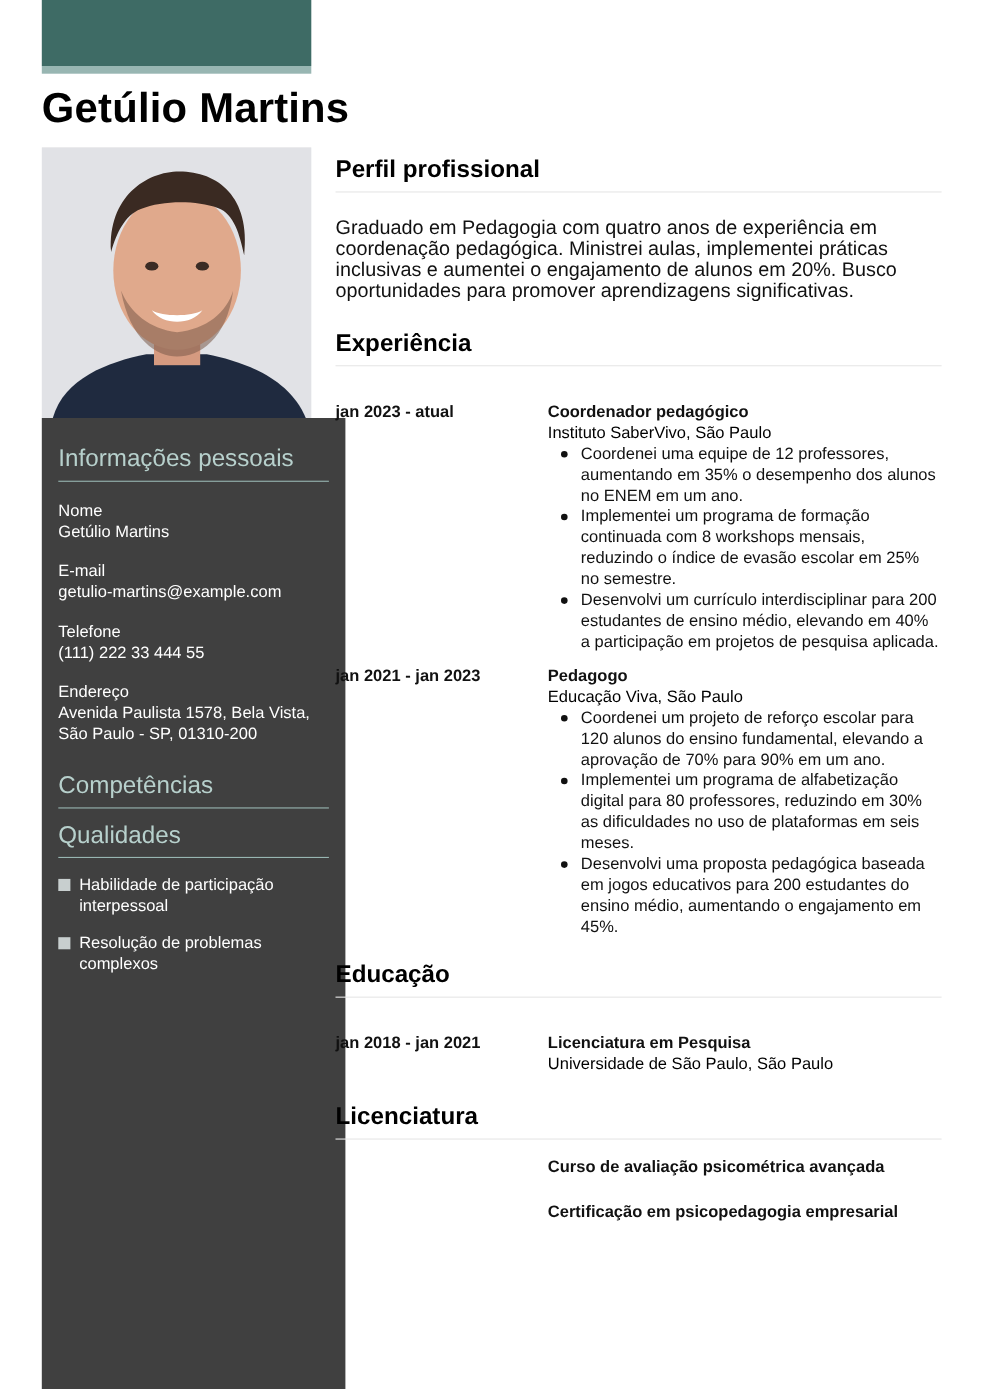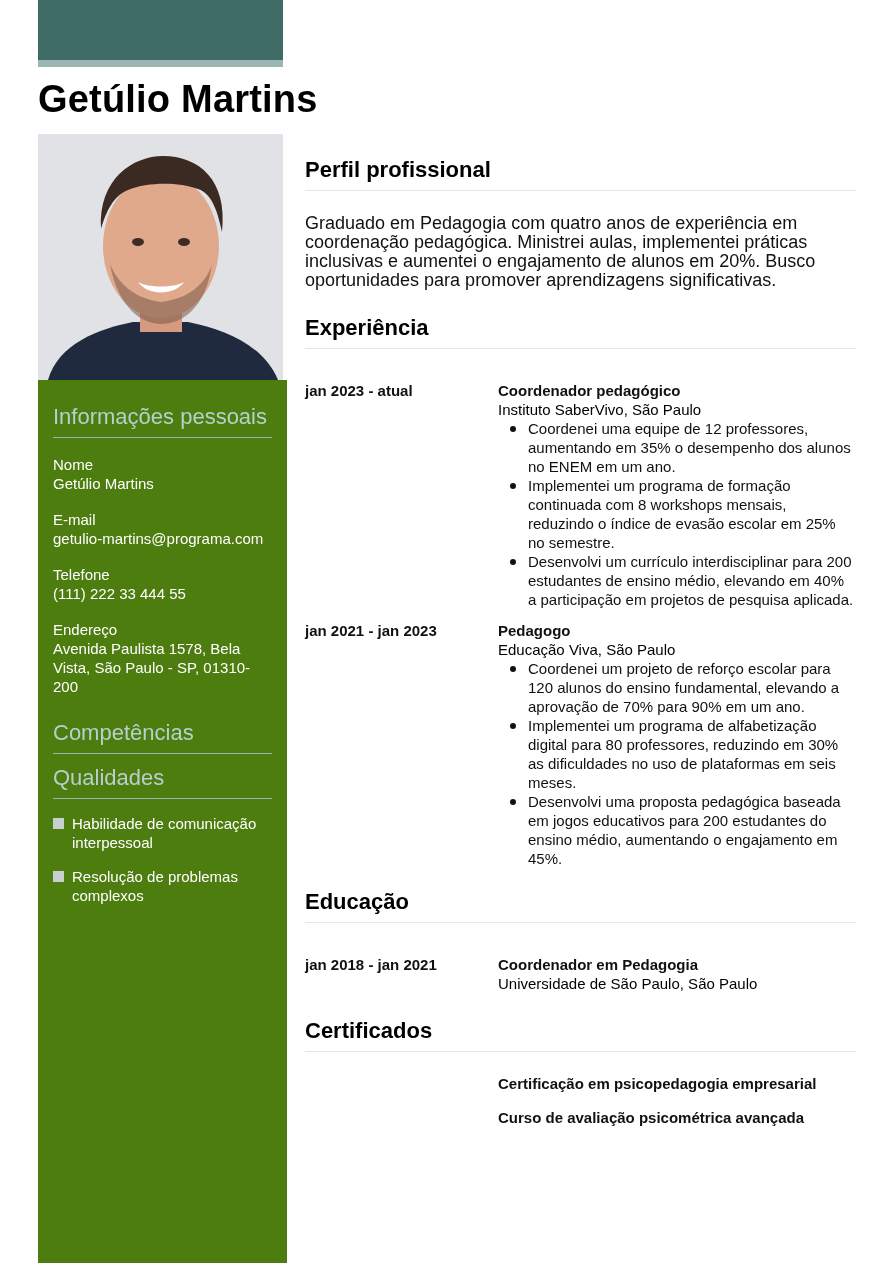--- a/index.html
+++ b/index.html
@@ -7,33 +7,33 @@
   body { position: relative; font-family: "Liberation Sans", sans-serif; color: #111; }
 
   .top-bar { position: absolute; left: 38px; top: 0; width: 245px; height: 60px; background: #3e6b65; }
   .top-accent { position: absolute; left: 38px; top: 60px; width: 245px; height: 7px; background: #98b6b2; }
 
   .name { position: absolute; left: 38px; top: 78px; font-size: 38px; font-weight: bold; color: #000; letter-spacing: 0.2px; }
 
   .photo { position: absolute; left: 38px; top: 134px; width: 245px; height: 246px; background: #dfe0e5; overflow: hidden; }
   .photo svg { width: 100%; height: 100%; display: block; }
 
-  .sidebar { position: absolute; left: 38px; top: 380px; width: 249px; height: 883px; background: #4d7c0f; color: #fff; padding: 0 15px; }
+  .sidebar { position: absolute; left: 38px; top: 380px; width: 276px; height: 883px; background: #404040; color: #fff; padding: 0 15px; }
   .side-h { font-size: 22px; color: #b7d0cc; font-weight: normal; line-height: 29px; padding-bottom: 6px; border-bottom: 1px solid #98b6b2; }
   .side-h.first { margin-top: 22px; }
   .side-h.next { margin-top: 22px; }
   .field { margin-top: 17px; font-size: 15px; line-height: 19px; }
   .field .lbl { font-weight: normal; }
   .skills { margin-top: 17px; }
   .skill { font-size: 15px; line-height: 19px; margin-bottom: 15px; }
   .qual { display: flex; font-size: 15px; line-height: 19px; margin-top: 15px; }
   .qual:first-of-type { margin-top: 15px; }
   .qual .sq { width: 11px; height: 11px; background: #c8cfcf; margin-top: 4px; margin-right: 8px; flex: none; }
 
-  .main { position: absolute; left: 305px; top: 154px; width: 551px; }
+  .main { position: absolute; left: 305px; top: 138px; width: 551px; }
   .sec-h { font-size: 22px; font-weight: bold; color: #000; line-height: 32px; padding-bottom: 4px; border-bottom: 1px solid #e6e6e6; }
   .profile { font-size: 18px; line-height: 19px; margin-top: 23px; color: #111; }
   .exp-block { display: flex; margin-top: 32px; }
   .exp-date { width: 193px; flex: none; font-size: 15px; font-weight: bold; line-height: 19px; }
   .exp-body { flex: 1; }
   .exp-title { font-size: 15px; font-weight: bold; line-height: 19px; }
   .exp-org { font-size: 15px; color: #000000; line-height: 19px; }
   .exp-list { list-style: none; margin-left: 10px; }
   .exp-list li { position: relative; padding-left: 20px; font-size: 15px; line-height: 19px; }
   .exp-list li .dot { position: absolute; left: 2px; top: 7px; width: 6px; height: 6px; border-radius: 50%; background: #111; }
@@ -63,38 +63,38 @@
 
 <aside class="sidebar">
   <h2 class="side-h first">Informações pessoais</h2>
 
   <div class="field">
     <div class="lbl">Nome</div>
     <div>Getúlio Martins</div>
   </div>
   <div class="field">
     <div class="lbl">E-mail</div>
-    <div>getulio-martins@programa.com</div>
+    <div>getulio-martins@example.com</div>
   </div>
   <div class="field">
     <div class="lbl">Telefone</div>
     <div>(111) 222 33 444 55</div>
   </div>
   <div class="field">
     <div class="lbl">Endereço</div>
     <div>Avenida Paulista 1578, Bela Vista, São Paulo - SP, 01310-200</div>
   </div>
 
   <h2 class="side-h next">Competências</h2>
 
   <h2 class="side-h" style="margin-top:9px">Qualidades</h2>
   <div>
     <div class="qual">
       <span class="sq"></span>
-      <span>Habilidade de comunicação interpessoal</span>
+      <span>Habilidade de participação interpessoal</span>
     </div>
     <div class="qual">
       <span class="sq"></span>
       <span>Resolução de problemas complexos</span>
     </div>
   </div>
 </aside>
 
 <main class="main">
   <h2 class="sec-h">Perfil profissional</h2>
@@ -125,21 +125,21 @@
         <li><span class="dot"></span><span>Implementei um programa de alfabetização digital para 80 professores, reduzindo em 30% as dificuldades no uso de plataformas em seis meses.</span></li>
         <li><span class="dot"></span><span>Desenvolvi uma proposta pedagógica baseada em jogos educativos para 200 estudantes do ensino médio, aumentando o engajamento em 45%.</span></li>
       </ul>
     </div>
   </div>
 
   <h2 class="sec-h" style="margin-top:18px">Educação</h2>
   <div class="exp-block">
     <div class="exp-date">jan 2018 - jan 2021</div>
     <div class="exp-body">
-      <div class="exp-title">Coordenador em Pedagogia</div>
+      <div class="exp-title">Licenciatura em Pesquisa</div>
       <div class="exp-org">Universidade de São Paulo, São Paulo</div>
     </div>
   </div>
 
-  <h2 class="sec-h" style="margin-top:22px">Certificados</h2>
+  <h2 class="sec-h" style="margin-top:22px">Licenciatura</h2>
+  <div class="cert" style="margin-top:15px">Curso de avaliação psicométrica avançada</div>
   <div class="cert" style="margin-top:22px">Certificação em psicopedagogia empresarial</div>
-  <div class="cert" style="margin-top:15px">Curso de avaliação psicométrica avançada</div>
 </main>
 
 </body></html>

